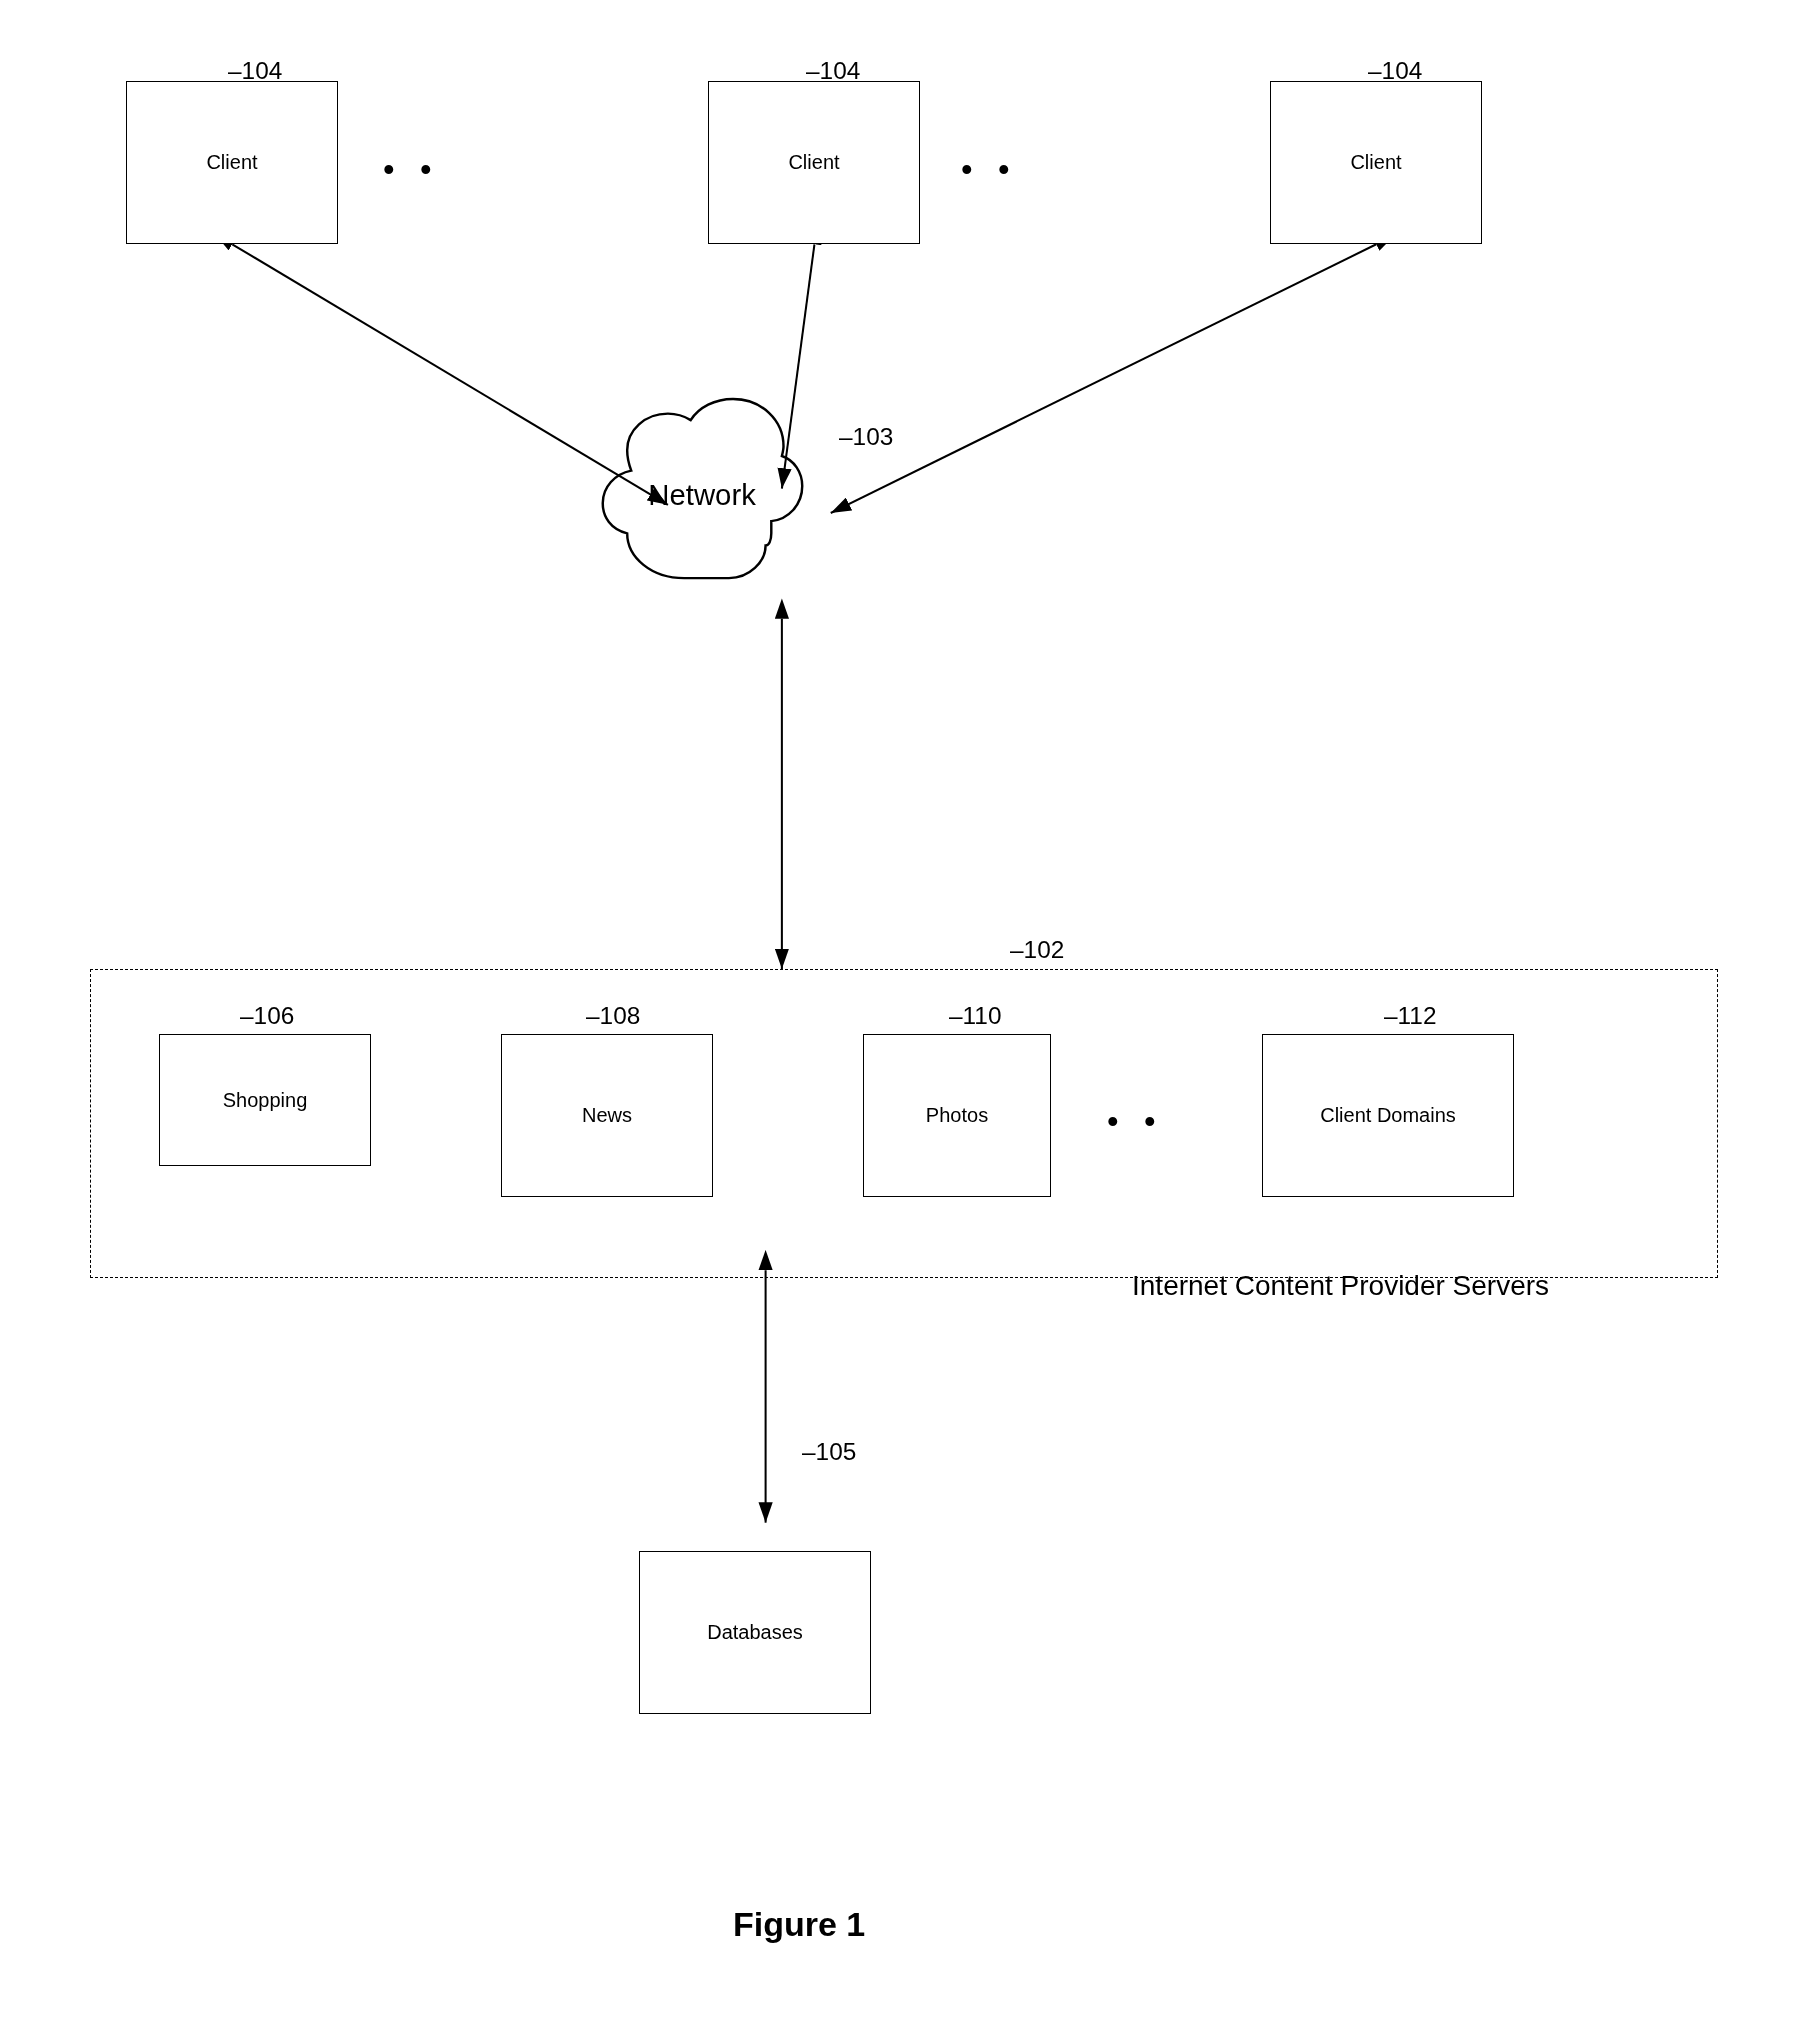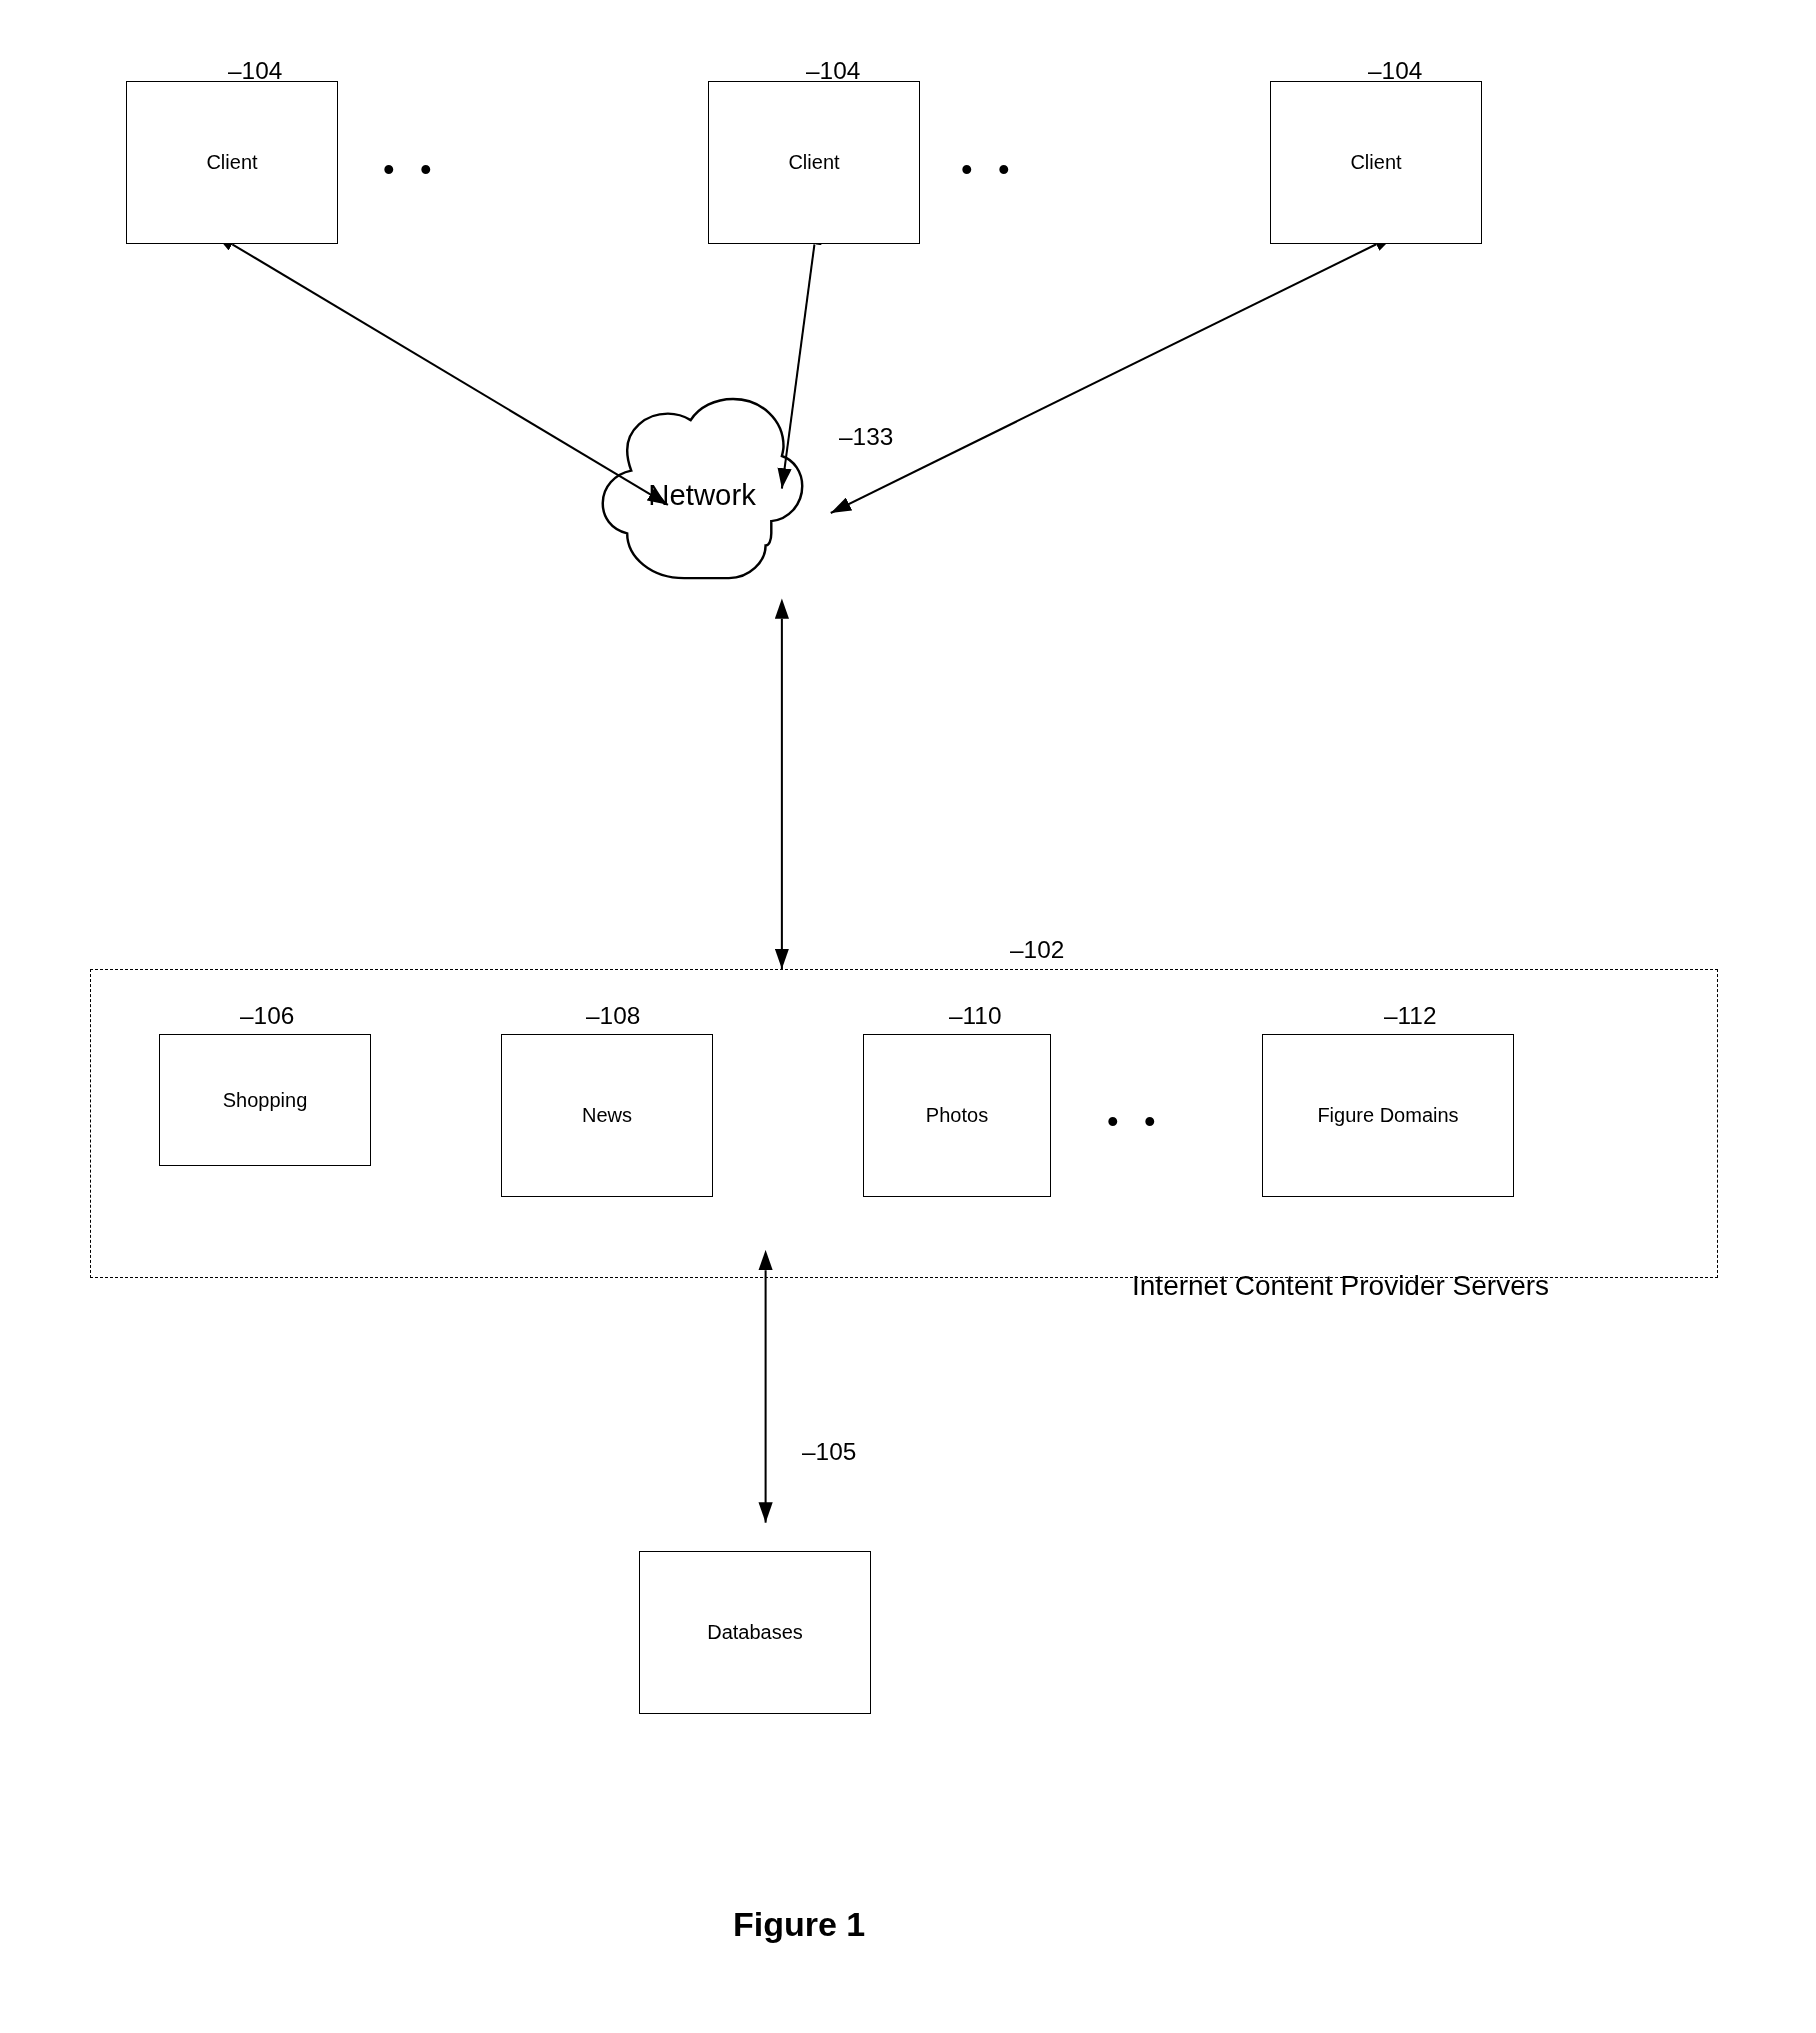--- a/index.html
+++ b/index.html
@@ -133,21 +133,21 @@
 
   <div class="label" style="left:383px; top:151px; font-size:33px; letter-spacing:8.1px;">
     <span>• •</span>
   </div>
 
   <div class="label" style="left:961px; top:151px; font-size:33px; letter-spacing:8.1px;">
     <span>• •</span>
   </div>
 
   <div class="ref-label" style="left:839px; top:423px;">
-    <span>–133</span>
+    <span>–103</span>
   </div>
 
   <div class="dashed-container" style="left:90px; top:969px; width:1628px; height:309px;">
   </div>
 
   <div class="ref-label" style="left:1010px; top:936px;">
     <span>–102</span>
   </div>
 
   <div class="label" style="left:1132px; top:1270px; font-size:28px;">
@@ -176,21 +176,21 @@
 
   <div class="ref-label" style="left:949px; top:1002px;">
     <span>–110</span>
   </div>
 
   <div class="label" style="left:1107px; top:1103px; font-size:33px; letter-spacing:8.1px;">
     <span>• •</span>
   </div>
 
   <div class="box" style="left:1262px; top:1034px; width:252px; height:163px;">
-    <span>Figure Domains</span>
+    <span>Client Domains</span>
   </div>
 
   <div class="ref-label" style="left:1384px; top:1002px;">
     <span>–112</span>
   </div>
 
   <div class="box" style="left:639px; top:1523px; width:232px; height:163px;margin-top:28px;">
     <span>Databases</span>
   </div>
 

